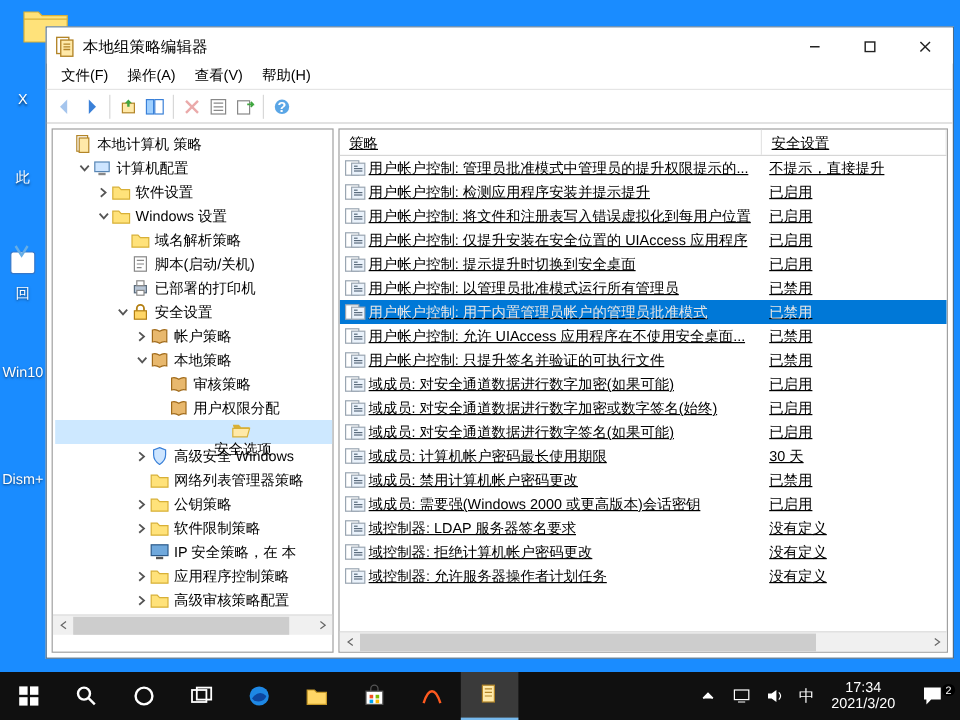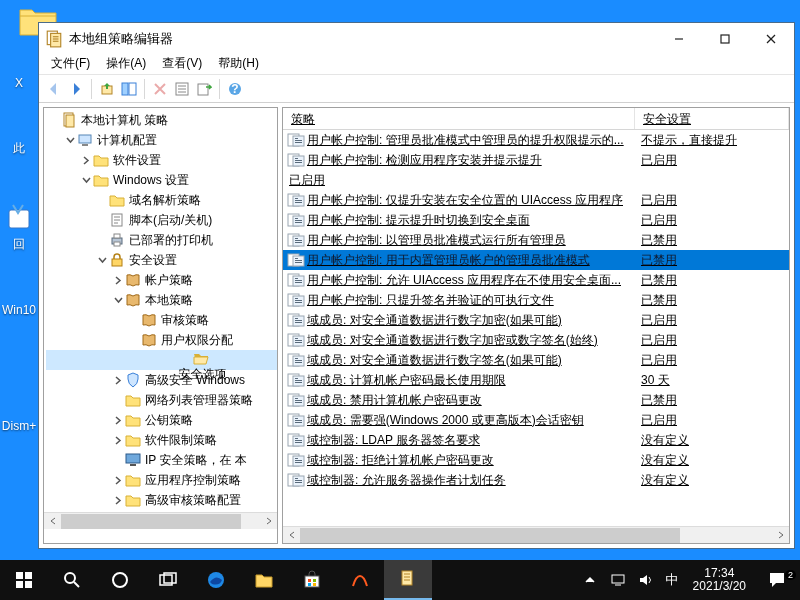--- a/index.html
+++ b/index.html
@@ -42,21 +42,21 @@
 .trow.hover { background: #cde8ff; flex-direction: column; }
 
 .list-header { display: flex; height: 22px; border-bottom: 1px solid #d6d6d6; }
 .list-header .col { padding: 3px 8px; border-right: 1px solid #e4e4e4; font-size: 12px; }
 .list-header .col-policy { width: 352px; }
 .list-header .col-setting { flex: 1; }
 .list-body { flex: 1; overflow: auto; }
 .lrow { display: flex; height: 20px; align-items: center; }
 .lrow .c1 { width: 352px; display: flex; align-items: center; padding-left: 4px; overflow: hidden; text-overflow: ellipsis; white-space: nowrap; }
 .lrow .c2 { flex: 1; padding-left: 6px; white-space: nowrap; }
-.lrow.sel { background: #0078d7; color: #0f172a; }
+.lrow.sel { background: #0078d7; color: #e5e5e5; }
 .pi { width: 18px; height: 14px; margin-right: 2px; flex-shrink: 0; }
 .lrow .txt { overflow: hidden; text-overflow: ellipsis; white-space: nowrap; }
 
 .hscrollbar { height: 17px; background: #f0f0f0; border-top: 1px solid #dcdcdc; display: flex; align-items: center; }
 .hscrollbar .arr { width: 17px; height: 17px; display: flex; align-items: center; justify-content: center; }
 .hscrollbar .track { flex: 1; height: 17px; position: relative; }
 .hscrollbar .thumb { position: absolute; height: 15px; top: 1px; background: #cdcdcd; border-radius: 0; }
 
 .taskbar { position: absolute; bottom: 0; left: 0; right: 0; height: 40px; background: #101010; display: flex; align-items: center; color: #fff; }
 .tb-item { width: 48px; height: 40px; display: flex; align-items: center; justify-content: center; }
@@ -82,21 +82,21 @@
   <div class="desktop-icon">
       <svg viewBox="0 0 32 32">
         <rect x="6" y="8" width="20" height="18" rx="2" fill="#fff" stroke="#3577c9"></rect>
         <path d="M10 3 l5 8 l5 -8" stroke="#67aee6" stroke-width="2" fill="none"></path>
       </svg>
       <span class="di-label">回</span>
     </div>
   <div class="desktop-icon" style="margin-top:35px">
       <span class="di-label">Win10</span>
     </div>
-  <div class="desktop-icon" style="margin-top:52px">
+  <div class="desktop-icon" style="margin-top:25px">
       <span class="di-label">Dism+</span>
     </div>
 </div>
 
 <svg class="folder-large" viewBox="0 0 40 34">
     <path d="M2 6 h12 l3 3 h21 v22 h-36 z" fill="#ffe27a" stroke="#d8b037"></path>
     <path d="M2 12 h36" stroke="#d8b037"></path>
   </svg>
 
 <div class="window">
@@ -467,20 +467,30 @@
                   <rect x="6" y="3" width="11" height="10" fill="#eaf2fb" stroke="#9aa6b2"></rect>
                   <rect x="8" y="5" width="3" height="1" fill="#5a6b7c"></rect>
                   <rect x="8" y="7" width="7" height="1" fill="#5a6b7c"></rect>
                   <rect x="8" y="9" width="7" height="1" fill="#5a6b7c"></rect>
                 </svg></span>
               <span class="txt">用户帐户控制: 检测应用程序安装并提示提升</span>
             </div>
             <div class="c2">已启用</div>
           </div>
           <div class="lrow">
+            <div class="c1">
+              <span class="pi"><svg viewBox="0 0 18 14">
+                  <rect x="1" y="1" width="11" height="12" fill="#fff" stroke="#9aa6b2"></rect>
+                  <rect x="6" y="3" width="11" height="10" fill="#eaf2fb" stroke="#9aa6b2"></rect>
+                  <rect x="8" y="5" width="3" height="1" fill="#5a6b7c"></rect>
+                  <rect x="8" y="7" width="7" height="1" fill="#5a6b7c"></rect>
+                  <rect x="8" y="9" width="7" height="1" fill="#5a6b7c"></rect>
+                </svg></span>
+              <span class="txt">用户帐户控制: 将文件和注册表写入错误虚拟化到每用户位置</span>
+            </div>
             <div class="c2">已启用</div>
           </div>
           <div class="lrow">
             <div class="c1">
               <span class="pi"><svg viewBox="0 0 18 14">
                   <rect x="1" y="1" width="11" height="12" fill="#fff" stroke="#9aa6b2"></rect>
                   <rect x="6" y="3" width="11" height="10" fill="#eaf2fb" stroke="#9aa6b2"></rect>
                   <rect x="8" y="5" width="3" height="1" fill="#5a6b7c"></rect>
                   <rect x="8" y="7" width="7" height="1" fill="#5a6b7c"></rect>
                   <rect x="8" y="9" width="7" height="1" fill="#5a6b7c"></rect>

